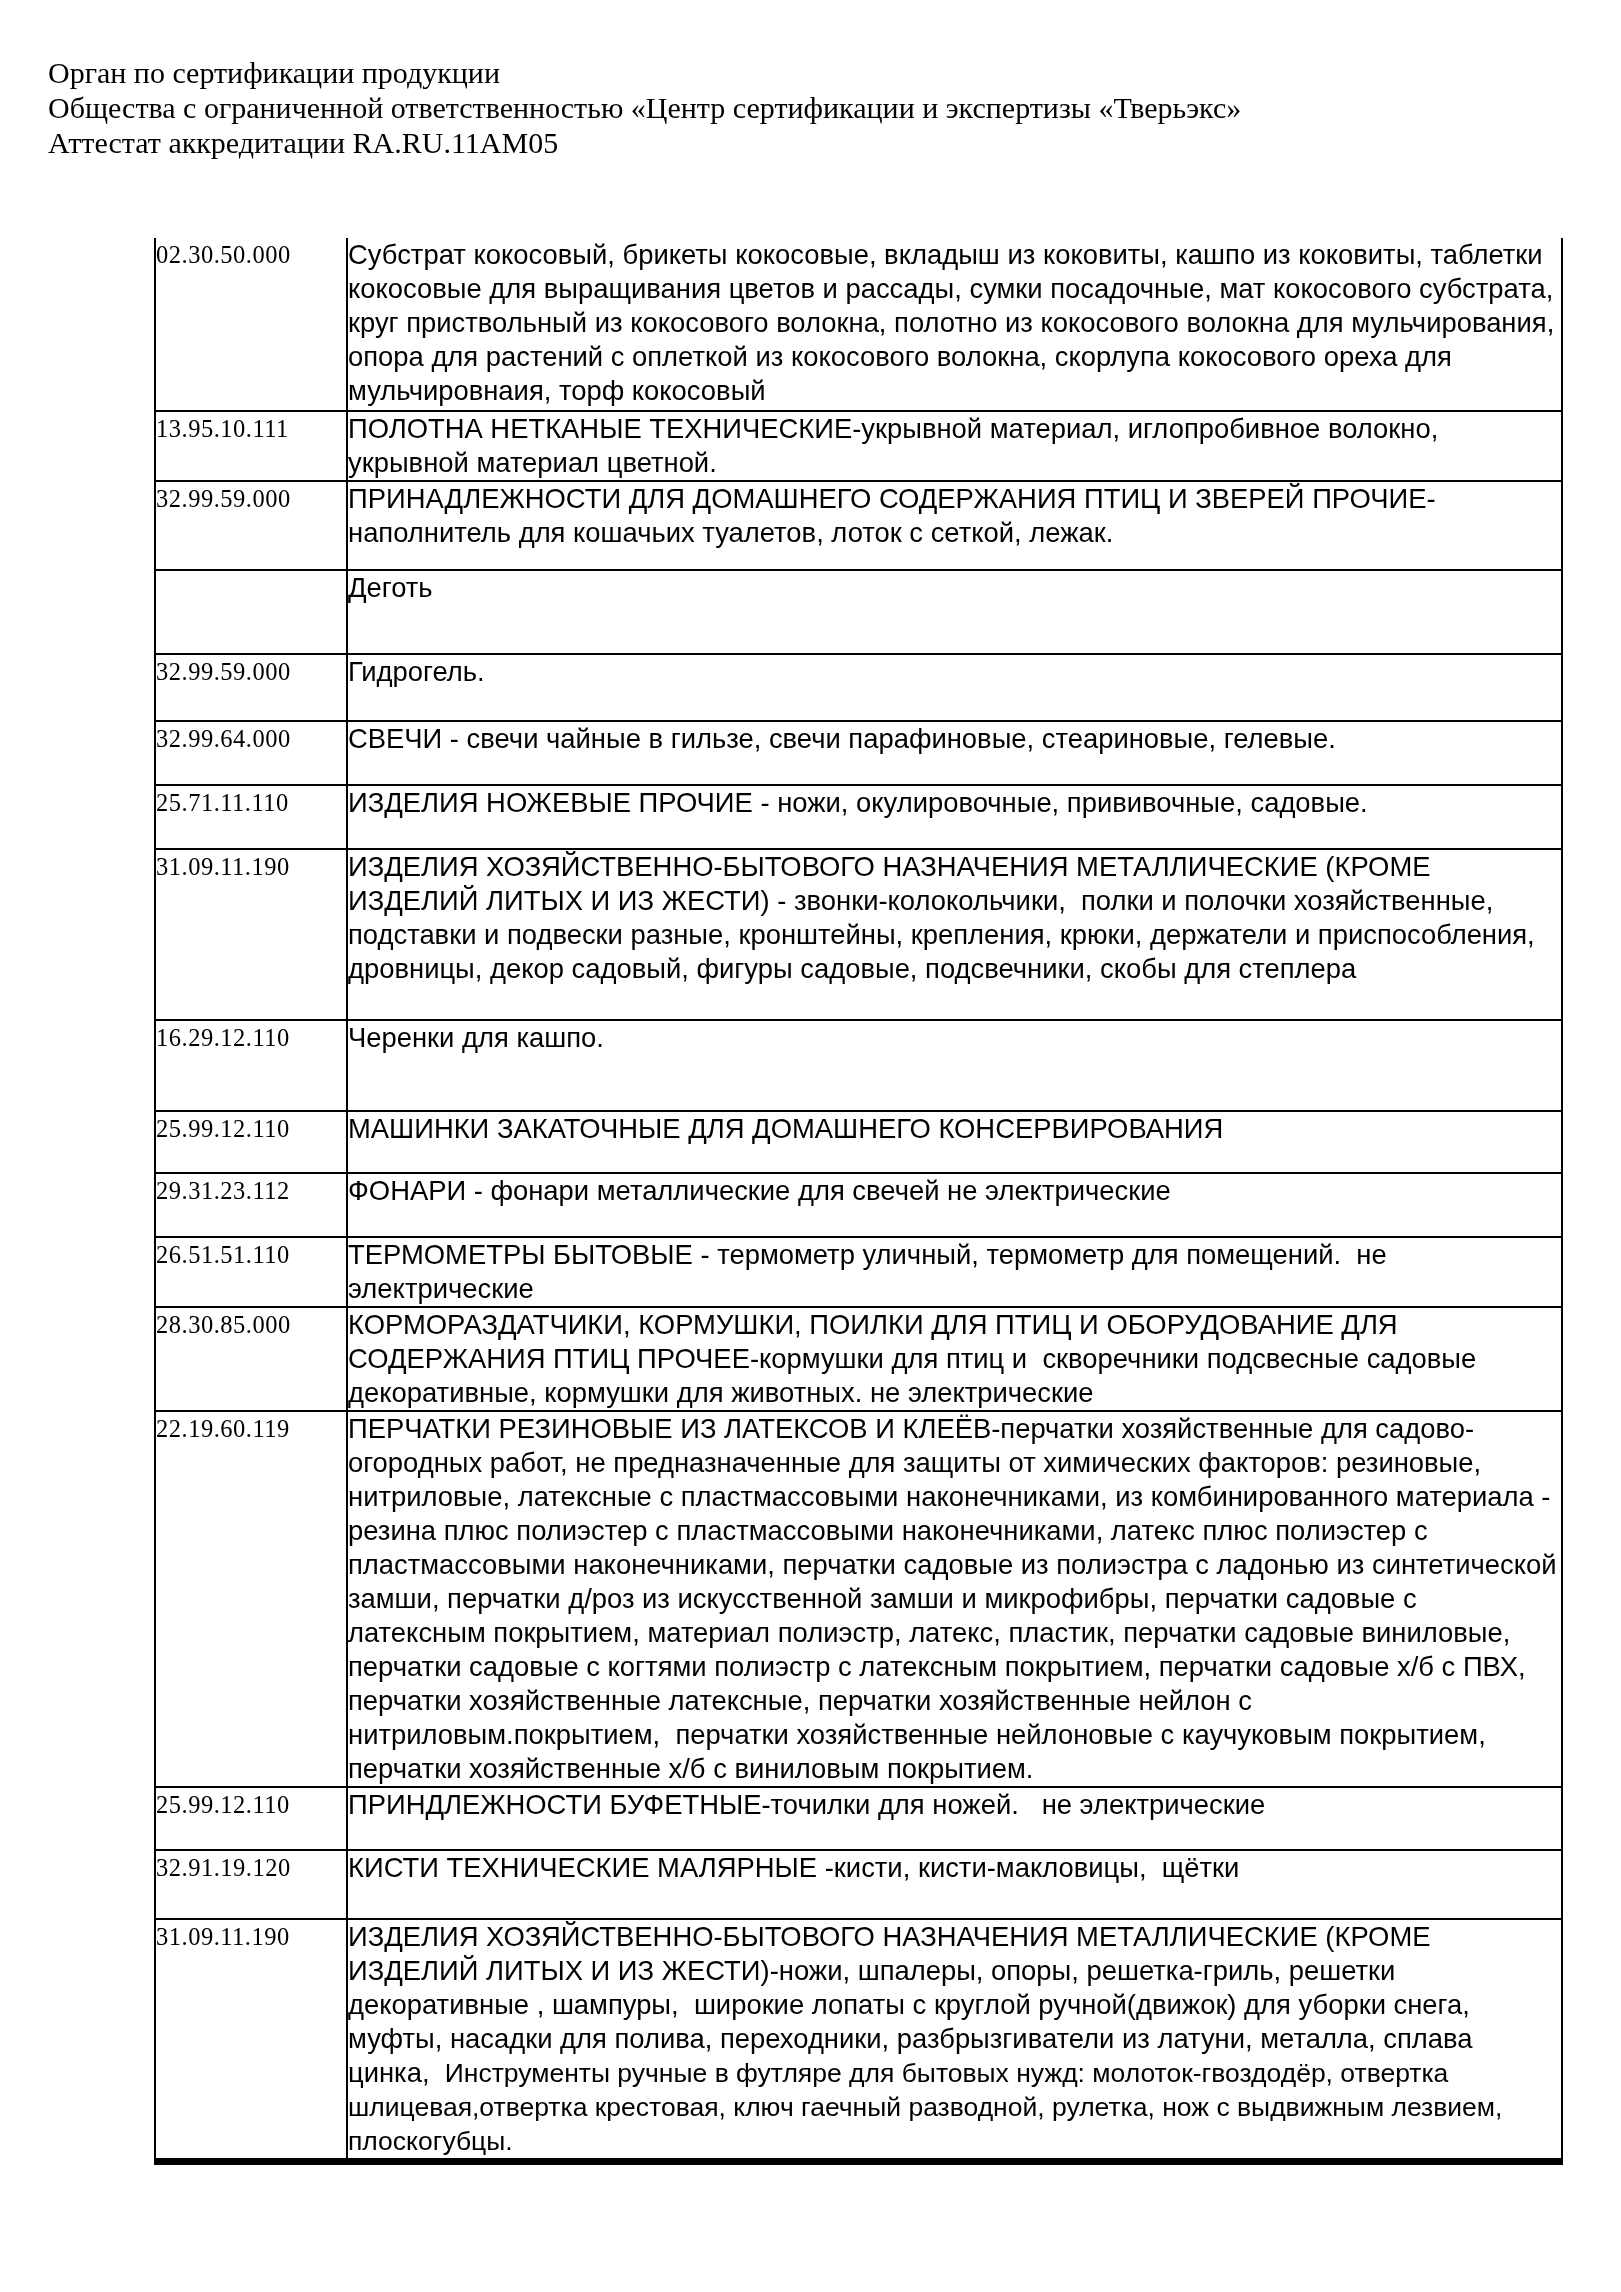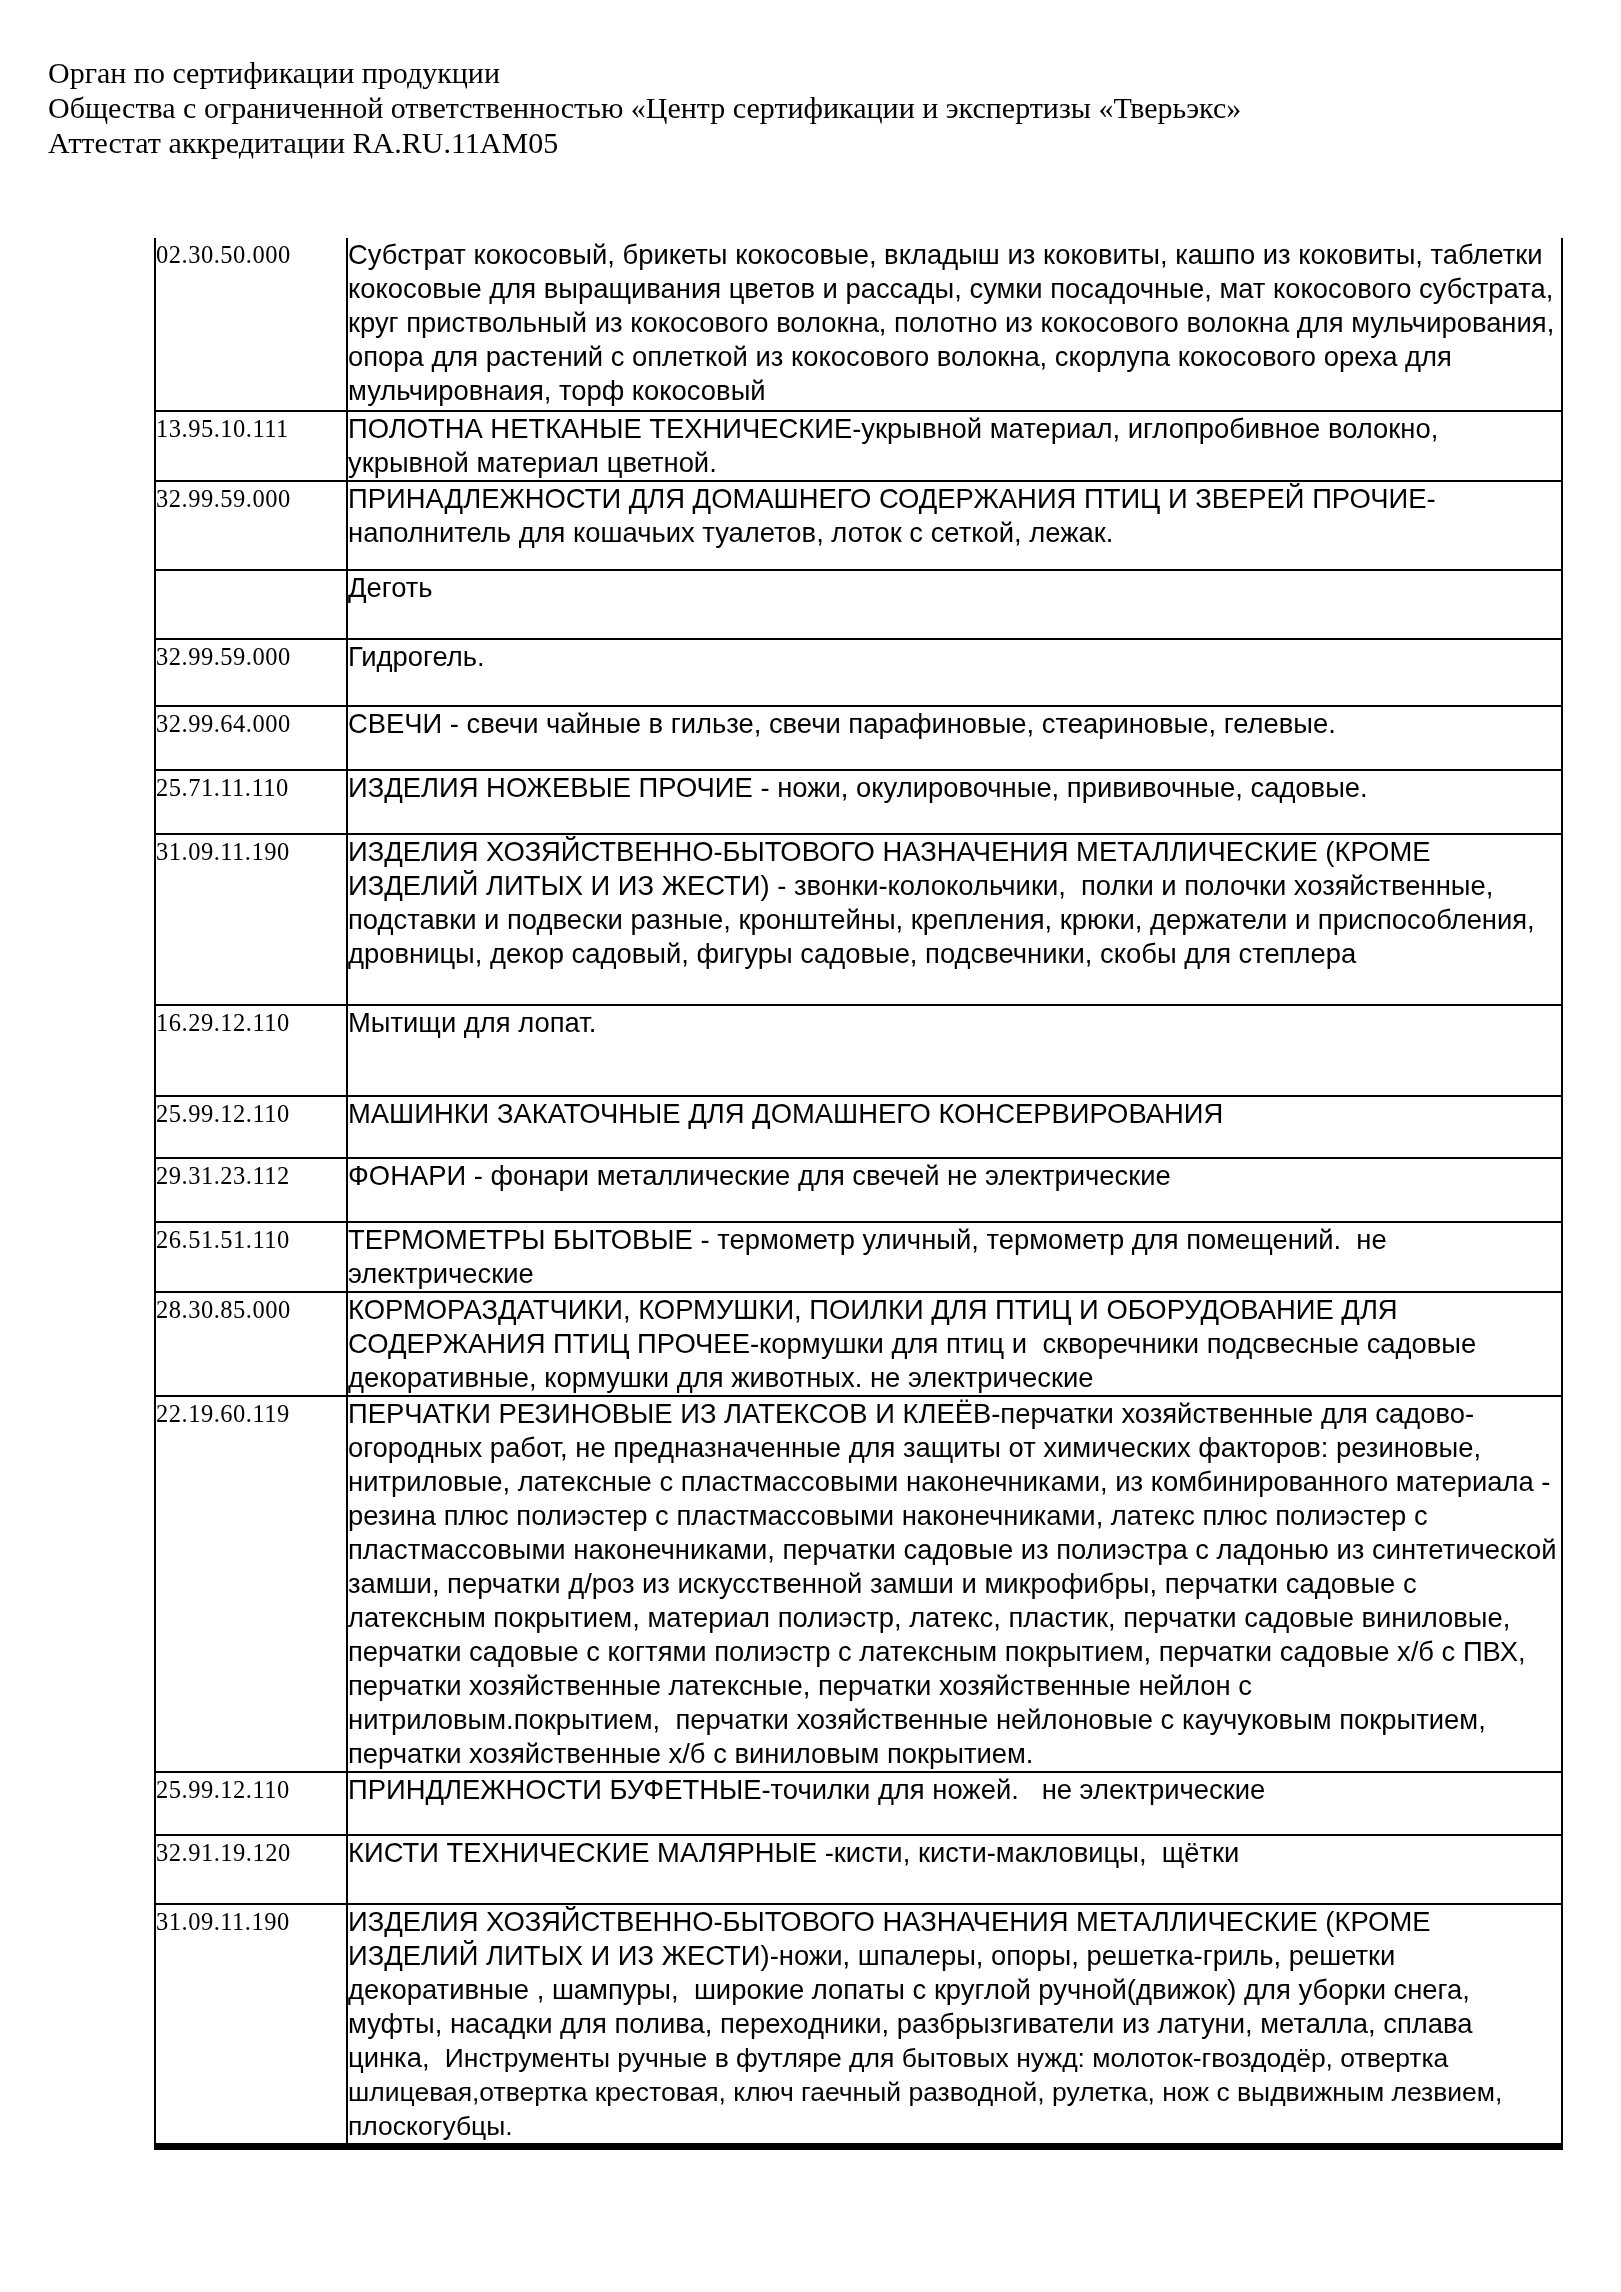--- a/index.html
+++ b/index.html
@@ -90,21 +90,21 @@
           <td class="desc-cell"><span class="serif">Субстрат кокосовый, брикеты кокосовые, вкладыш из коковиты, кашпо из коковиты, таблетки кокосовые для выращивания цветов и рассады, сумки посадочные, мат кокосового субстрата, круг приствольный из кокосового волокна, полотно из кокосового волокна для мульчирования, опора для растений с оплеткой из кокосового волокна, скорлупа кокосового ореха для мульчировнаия, торф кокосовый</span></td>
         </tr>
         <tr style="height: 68px;">
           <td class="code-cell">13.95.10.111</td>
           <td class="desc-cell"><span class="serif">ПОЛОТНА НЕТКАНЫЕ ТЕХНИЧЕСКИЕ-укрывной материал, иглопробивное волокно, укрывной материал цветной.</span></td>
         </tr>
         <tr style="height: 89px;">
           <td class="code-cell">32.99.59.000</td>
           <td class="desc-cell"><span class="serif">ПРИНАДЛЕЖНОСТИ ДЛЯ ДОМАШНЕГО СОДЕРЖАНИЯ ПТИЦ И ЗВЕРЕЙ ПРОЧИЕ-наполнитель для кошачьих туалетов, лоток с сеткой, лежак.</span></td>
         </tr>
-        <tr style="height: 69px;">
+        <tr style="height: 84px;">
           <td class="code-cell"></td>
           <td class="desc-cell"><span class="serif">Деготь</span></td>
         </tr>
         <tr style="height: 67px;">
           <td class="code-cell">32.99.59.000</td>
           <td class="desc-cell"><span class="serif">Гидрогель.</span></td>
         </tr>
         <tr style="height: 64px;">
           <td class="code-cell">32.99.64.000</td>
           <td class="desc-cell"><span class="serif">СВЕЧИ - свечи чайные в гильзе, свечи парафиновые, стеариновые, гелевые.</span></td>
@@ -112,21 +112,21 @@
         <tr style="height: 64px;">
           <td class="code-cell">25.71.11.110</td>
           <td class="desc-cell"><span class="serif">ИЗДЕЛИЯ НОЖЕВЫЕ ПРОЧИЕ - ножи, окулировочные, прививочные, садовые.</span></td>
         </tr>
         <tr style="height: 171px;">
           <td class="code-cell">31.09.11.190</td>
           <td class="desc-cell"><span class="serif">ИЗДЕЛИЯ ХОЗЯЙСТВЕННО-БЫТОВОГО НАЗНАЧЕНИЯ МЕТАЛЛИЧЕСКИЕ (КРОМЕ ИЗДЕЛИЙ ЛИТЫХ И ИЗ ЖЕСТИ) - звонки-колокольчики,  полки и полочки хозяйственные,  подставки и подвески разные, кронштейны, крепления, крюки, держатели и приспособления,  дровницы, декор садовый, фигуры садовые, подсвечники, скобы для степлера</span></td>
         </tr>
         <tr style="height: 91px;">
           <td class="code-cell">16.29.12.110</td>
-          <td class="desc-cell"><span class="serif">Мытищи для лопат.</span></td>
+          <td class="desc-cell"><span class="serif">Черенки для кашпо.</span></td>
         </tr>
         <tr style="height: 62px;">
           <td class="code-cell">25.99.12.110</td>
           <td class="desc-cell"><span class="serif">МАШИНКИ ЗАКАТОЧНЫЕ ДЛЯ ДОМАШНЕГО КОНСЕРВИРОВАНИЯ</span></td>
         </tr>
         <tr style="height: 64px;">
           <td class="code-cell">29.31.23.112</td>
           <td class="desc-cell"><span class="serif">ФОНАРИ - фонари металлические для свечей не электрические</span></td>
         </tr>
         <tr style="height: 69px; padding-left: 8px;">

